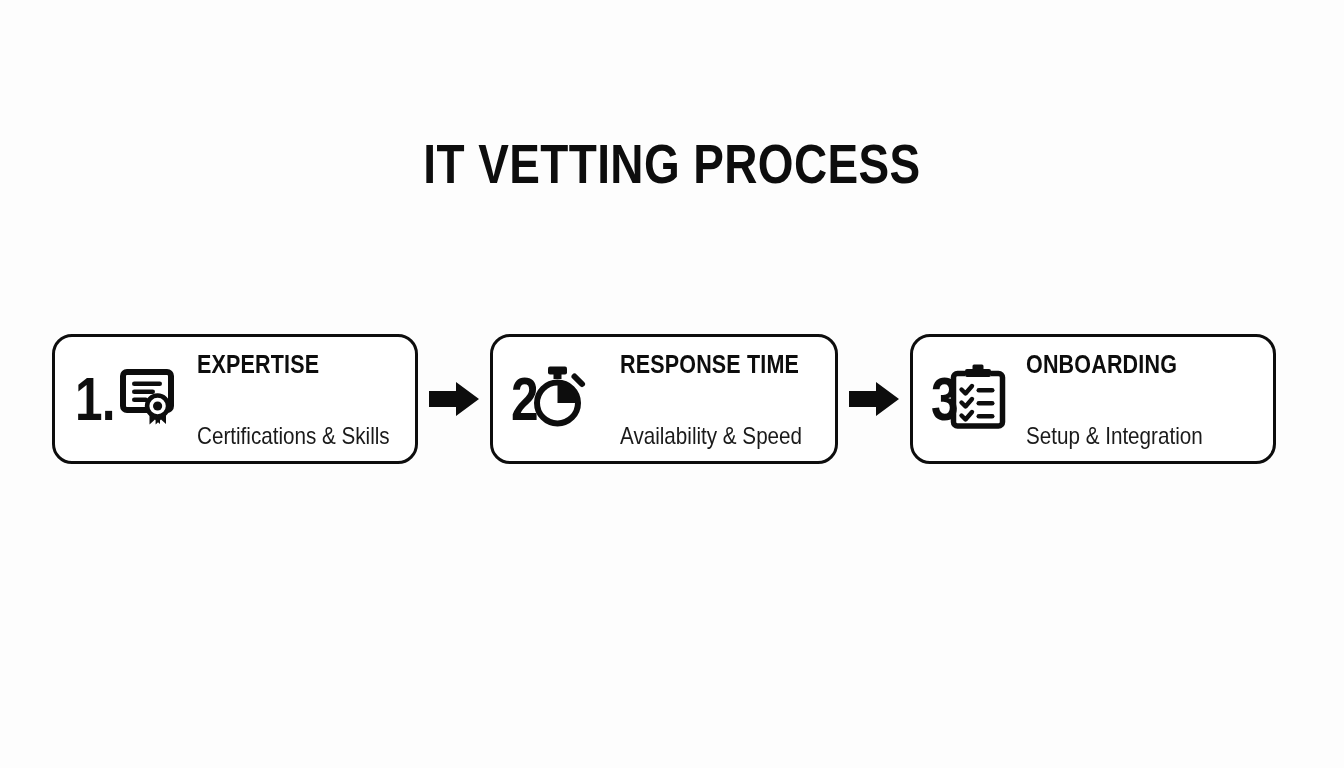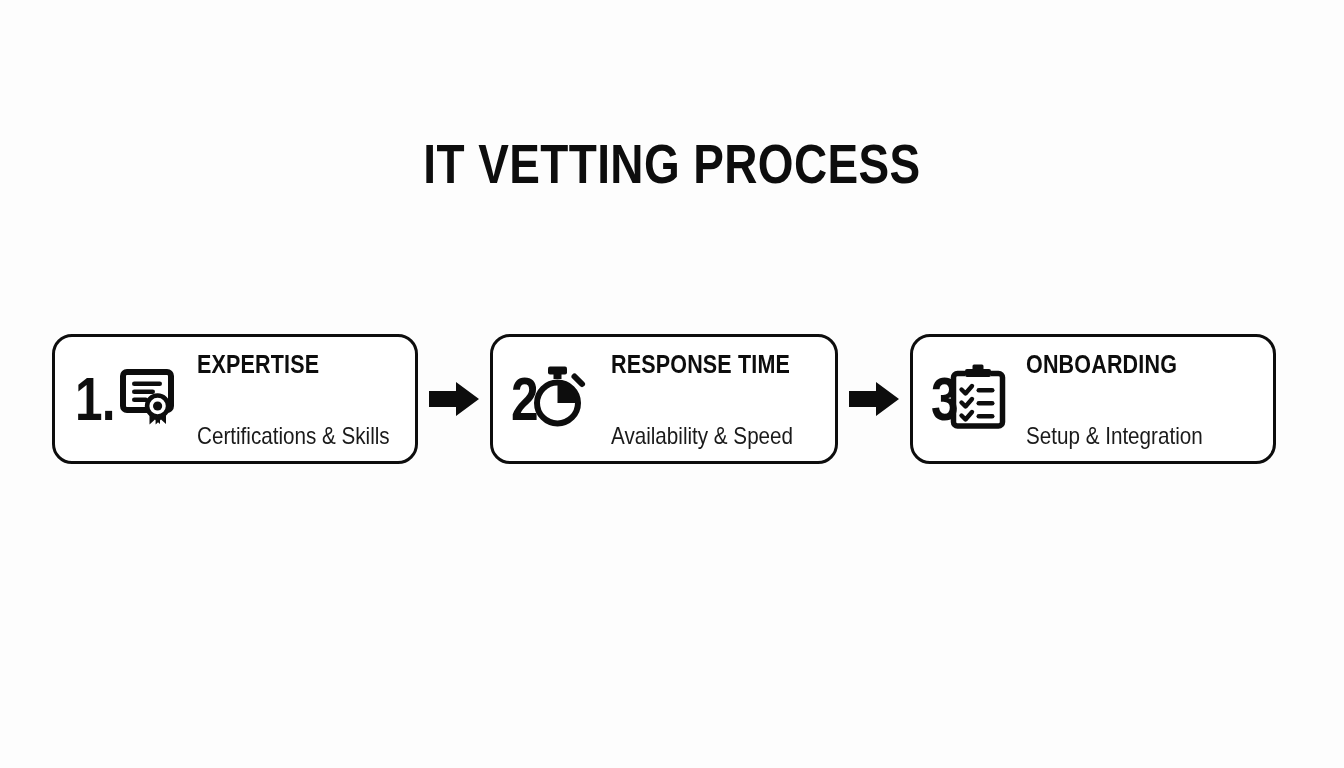--- a/index.html
+++ b/index.html
@@ -102,21 +102,21 @@
 
   
   .step-text {
     margin-left:16px;
     display:flex;
     flex-direction:column;
     justify-content:flex-end;
     flex:1 1 auto;
     gap:40px;
   }
-  .card-2 .step-text { margin-left:22px; }
+  .card-2 .step-text { margin-left:31px; }
   .card-3 .step-text { margin-left:18px; }
 
   .step-heading {
     font-family:"Liberation Sans", sans-serif;
     font-weight:700;
     font-size:25px;
     line-height:26px;
     color:#0d0d0d;
     transform:scaleX(0.86);
     transform-origin:left center;

